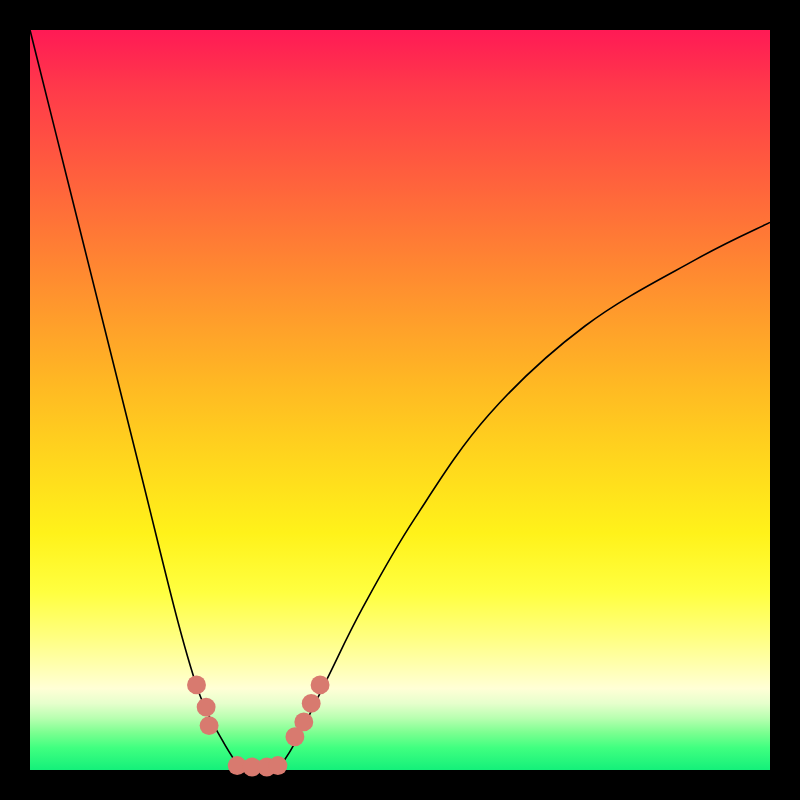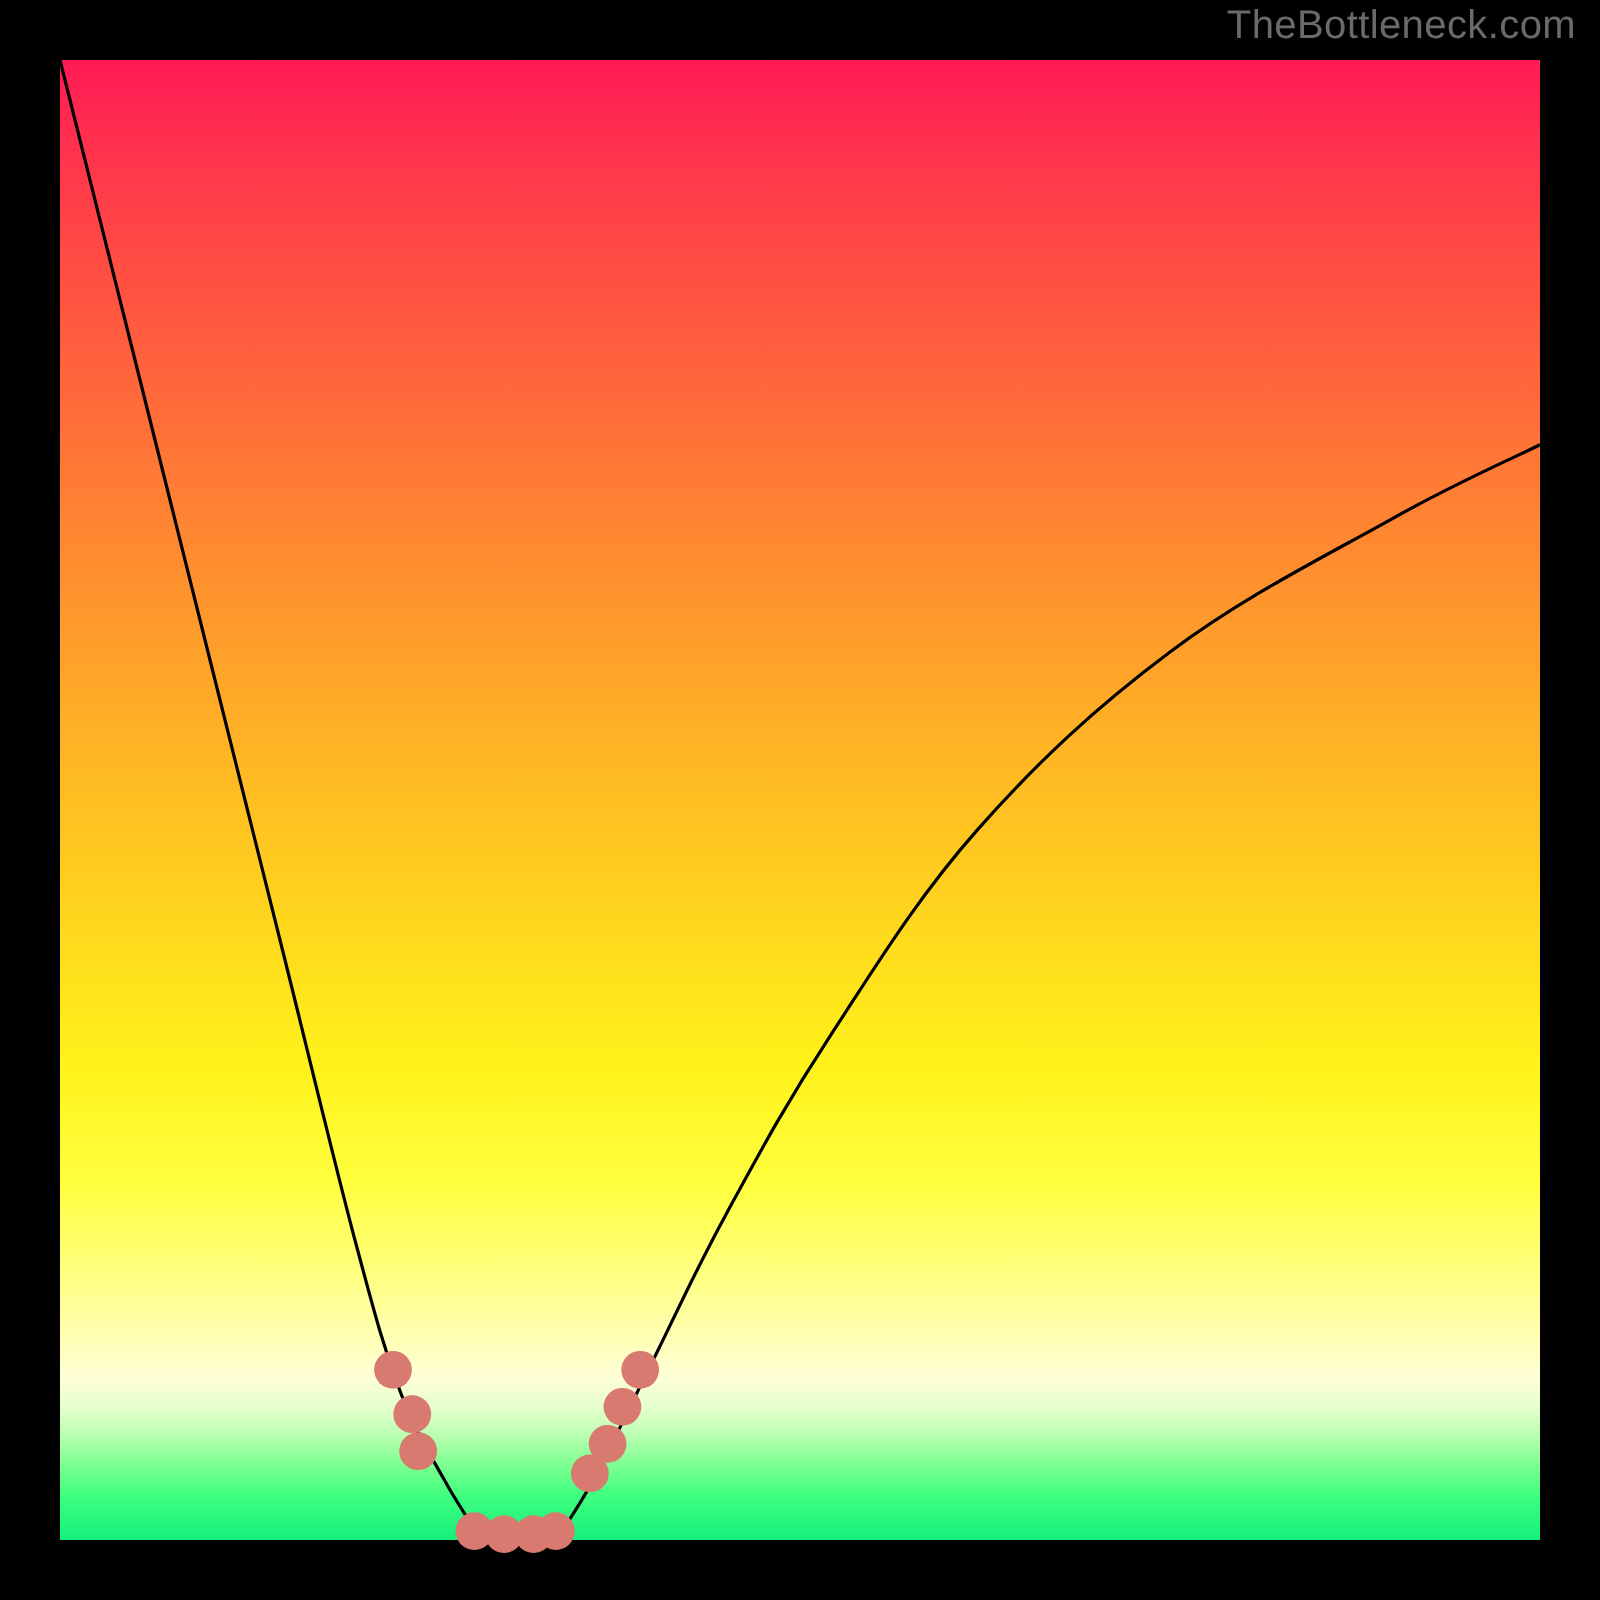--- a/index.html
+++ b/index.html
@@ -67,21 +67,20 @@
     stroke-width: 1.6;
   }
   .marker {
     fill: #d87a6f;
   }
 </style>
 </head>
 <body>
 
 <div class="stage">
-  <div class="watermark">TheBottleneck.com</div>
 
   <div class="plot">
     <svg class="curve" viewBox="0 0 740 740">
       <path id="left-branch" class="curve-path" d="M 0 0 C 6.66 26.64, 23.68 94.72, 37 148 C 50.32 201.28, 60.68 242.72, 74 296 C 87.32 349.28, 97.68 390.72, 111 444 C 124.32 497.28, 137.344 552.04, 148 592 C 158.656 631.96, 162.20800000000003 644.688, 170.20000000000002 666 C 178.192 687.312, 185.074 697.0799999999999, 192.4 710.4 C 199.726 723.72, 207.57 734.672, 210.89999999999998 740"></path>
       <path id="right-branch" class="curve-path" d="M 247.9 740 C 251.23 734.672, 257.74199999999996 726.384, 266.4 710.4 C 275.058 694.4159999999999, 284.012 675.176, 296 651.2 C 307.988 627.224, 317.016 606.504, 333 577.2 C 348.984 547.8960000000001, 362.156 523.0319999999999, 384.8 488.4 C 407.444 453.768, 428.164 419.432, 458.8 384.8 C 489.43600000000004 350.168, 517.704 323.972, 555 296 C 592.296 268.028, 632.7 248.04800000000003, 666 229.40000000000003 C 699.3 210.75200000000004, 726.68 199.05999999999997, 740 192.39999999999998"></path>
       <g id="markers">
           <circle cx="166.5" cy="654.9" r="9.440000000000001" class="marker"></circle>
           <circle cx="176.12" cy="677.1" r="9.440000000000001" class="marker"></circle>
           <circle cx="179.07999999999998" cy="695.6" r="9.440000000000001" class="marker"></circle>
           <circle cx="207.20000000000002" cy="735.56" r="9.440000000000001" class="marker"></circle>

